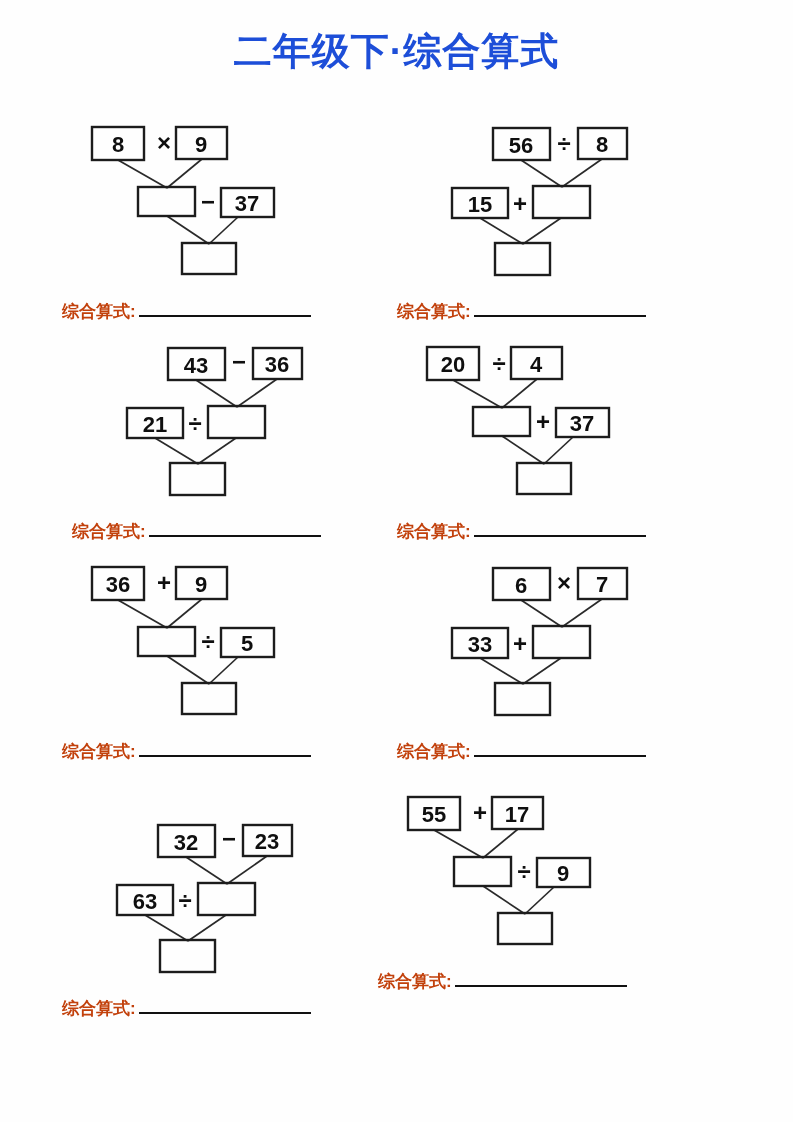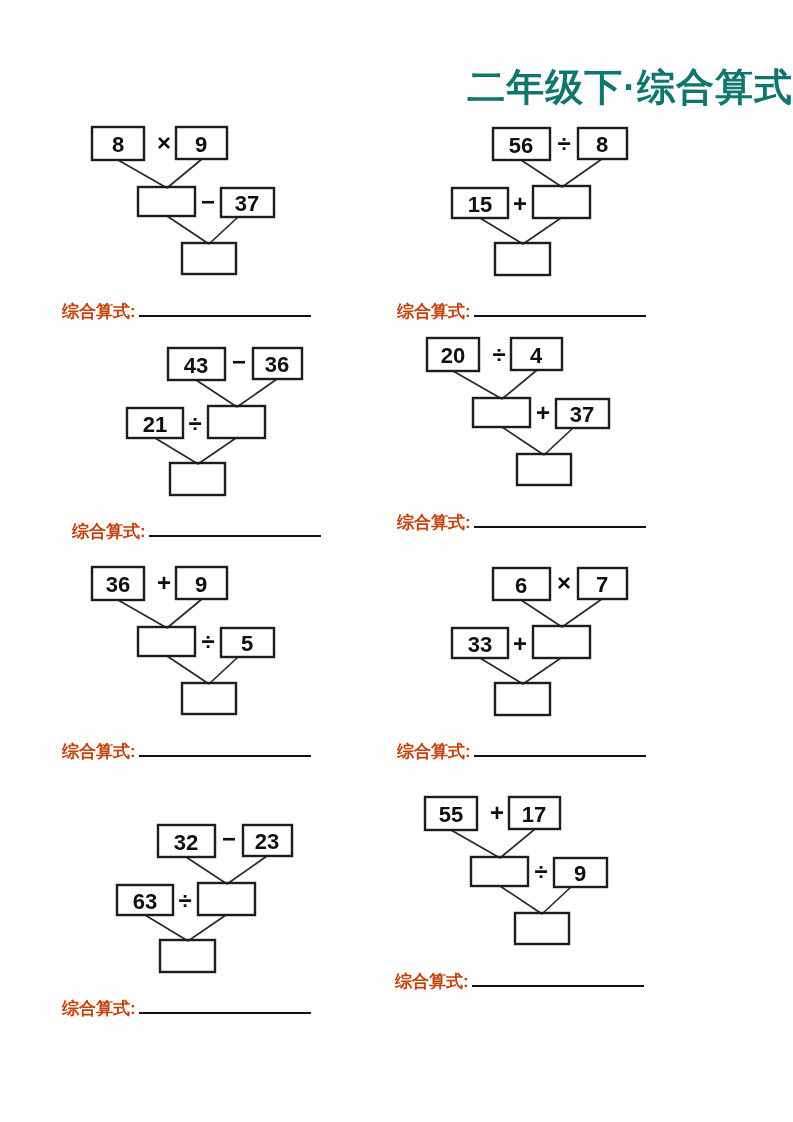--- a/index.html
+++ b/index.html
@@ -1,36 +1,36 @@
 <!DOCTYPE html>
 <html><head>
 <meta charset="utf-8">
 <style>
   html,body{margin:0;padding:0;background:#ffffff;}
   body{width:793px;height:1122px;font-family:"Liberation Sans",sans-serif;color:#111;}
   .page{position:relative;width:793px;height:1122px;background:#fefefe;overflow:hidden;}
-  .title{position:absolute;top:26px;left:0;width:100%;text-align:right;
-         font-size:38px;font-weight:bold;letter-spacing:1px;color:#0f766e;
-         font-family:"Liberation Sans",sans-serif;margin-top:36px;}
+  .title{position:absolute;top:26px;left:0;width:100%;text-align:center;
+         font-size:38px;font-weight:bold;letter-spacing:1px;color:#1d4ed8;
+         font-family:"Liberation Sans",sans-serif;}
   .problem{position:absolute;width:260px;height:215px;}
   .problem svg{position:absolute;left:0;top:0;overflow:visible;}
   .problem svg rect{fill:none;stroke:#1c1c1c;stroke-width:2.4;}
   .problem svg line{stroke:#2a2a2a;stroke-width:1.7;}
   .problem svg text{font-family:"Liberation Sans",sans-serif;font-weight:bold;
                     font-size:22px;fill:#0f0f0f;text-anchor:middle;}
   .problem svg text.op{font-size:24px;}
   .caption{position:absolute;left:2px;top:185px;font-size:17px;font-weight:bold;
            white-space:nowrap;color:#c2410c;}
   .caption .blank{display:inline-block;width:172px;height:13px;margin-left:3px;
                   border-bottom:2.5px solid #111;}
   
   #p1{left:60px;top:115px;}  #p2{left:395px;top:115px;text-decoration:underline;}
-  #p3{left:70px;top:335px;}  #p4{left:395px;top:326px;}
+  #p3{left:70px;top:335px;}  #p4{left:395px;top:335px;}
   #p5{left:60px;top:555px;}  #p6{left:395px;top:555px;}
-  #p7{left:60px;top:812px;}  #p8{left:393px;top:785px;}
+  #p7{left:60px;top:812px;}  #p8{left:376px;top:785px;}
 </style>
 </head>
 <body>
 
 <div class="page">
 
   <div class="title">二年级下·综合算式</div>
 
   <div class="problem" id="p1">
     <svg width="260" height="170">

